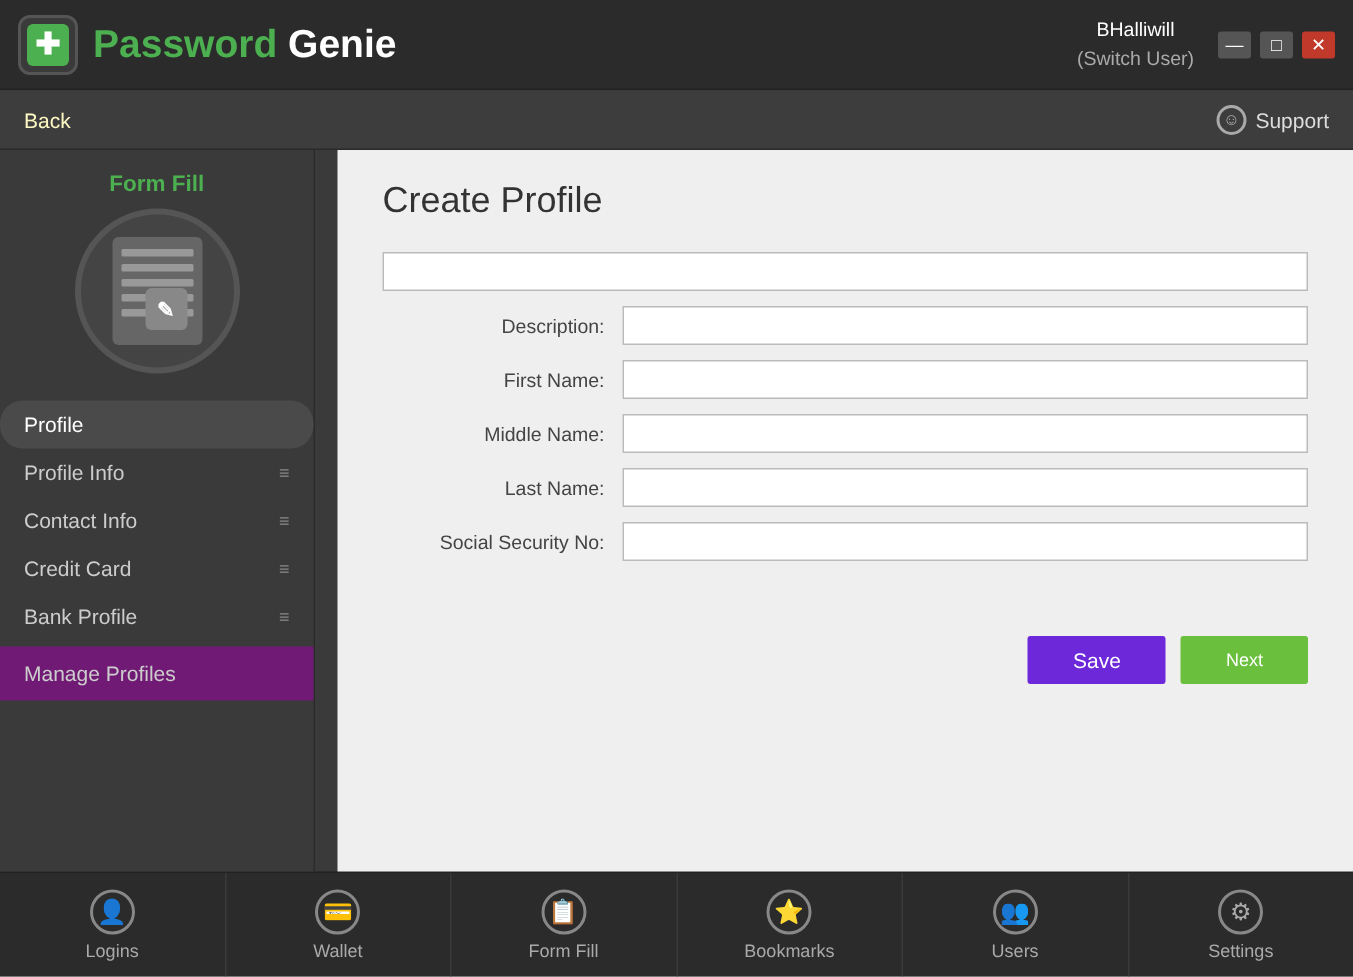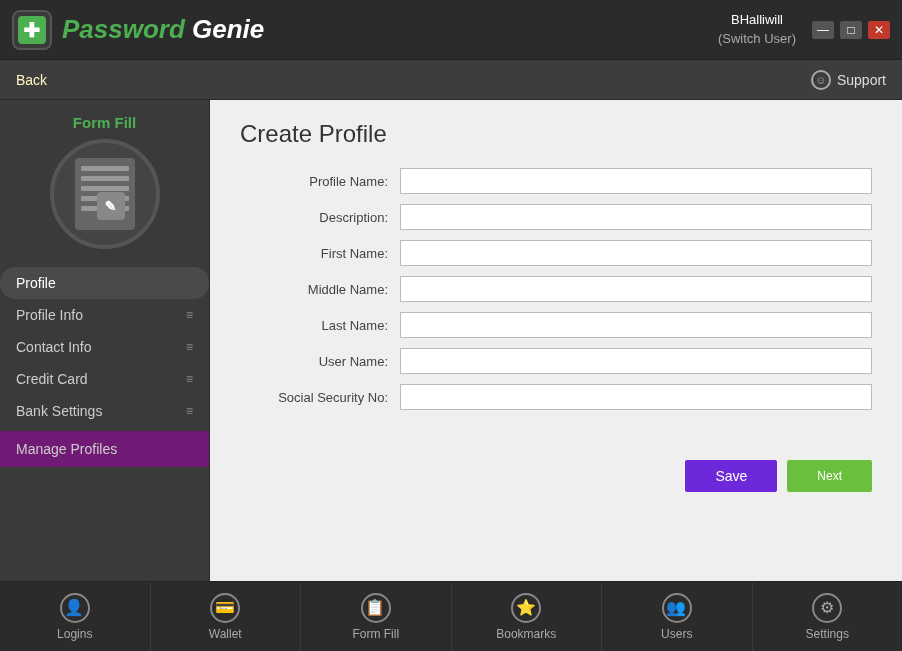--- a/index.html
+++ b/index.html
@@ -32,21 +32,20 @@
       background: #4caf50;
       border-radius: 4px;
       display: flex; align-items: center; justify-content: center;
       color: white;
       font-size: 20px;
       font-weight: bold;
     }
     .app-title {
       font-size: 26px;
       font-weight: bold;
-      font-style: italic;
     }
     .app-title .password { color: #4caf50; }
     .app-title .genie { color: white; }
     .title-bar-right {
       display: flex;
       align-items: center;
       gap: 16px;
     }
     .user-info {
       text-align: center;
@@ -197,20 +196,21 @@
       font-size: 14px;
       cursor: pointer;
     }
 
     
     .form-area {
       flex: 1;
       padding: 20px 30px;
       background: #efefef;
       overflow-y: auto;
+      margin-left: 15px;
     }
     .form-title {
       font-size: 24px;
       color: #333;
       margin-bottom: 20px;
       font-weight: normal;
     }
     .form-grid {
       display: flex;
       flex-direction: column;
@@ -358,55 +358,50 @@
       </div>
       <div class="sidebar-item">
         <span>Contact Info</span>
         <span class="sidebar-item-icon">≡</span>
       </div>
       <div class="sidebar-item">
         <span>Credit Card</span>
         <span class="sidebar-item-icon">≡</span>
       </div>
       <div class="sidebar-item">
-        <span>Bank Settings</span>
+        <span>Bank Profile</span>
         <span class="sidebar-item-icon">≡</span>
       </div>
     </div>
     <div class="manage-profiles">
       <span>Manage Profiles</span>
     </div>
   </div>
 
   <div class="form-area">
     <div class="form-title">Create Profile</div>
     <div class="form-grid">
 
       <div class="form-row">
-        <label class="form-label">Profile Name:</label>
         <input class="form-input" type="text" style="">
       </div>
       <div class="form-row">
         <label class="form-label">Description:</label>
         <input class="form-input" type="text" style="">
       </div>
       <div class="form-row">
         <label class="form-label">First Name:</label>
         <input class="form-input" type="text" style="">
       </div>
       <div class="form-row">
         <label class="form-label">Middle Name:</label>
         <input class="form-input" type="text" style="">
       </div>
       <div class="form-row">
         <label class="form-label">Last Name:</label>
-        <input class="form-input" type="text" style="">
-      </div>
-      <div class="form-row">
-        <label class="form-label">User Name:</label>
         <input class="form-input" type="text" style="">
       </div>
       <div class="form-row">
         <label class="form-label">Social Security No:</label>
         <input class="form-input" type="text" style="">
       </div>
     </div>
 
     <div class="form-footer">
       <button class="save-btn">Save</button>

